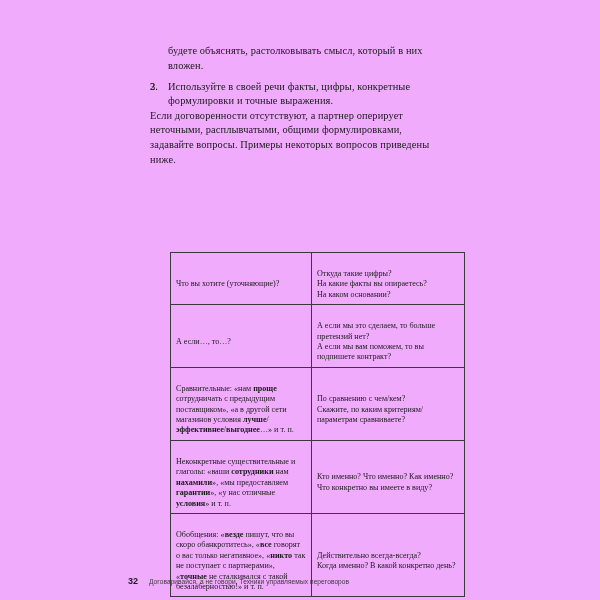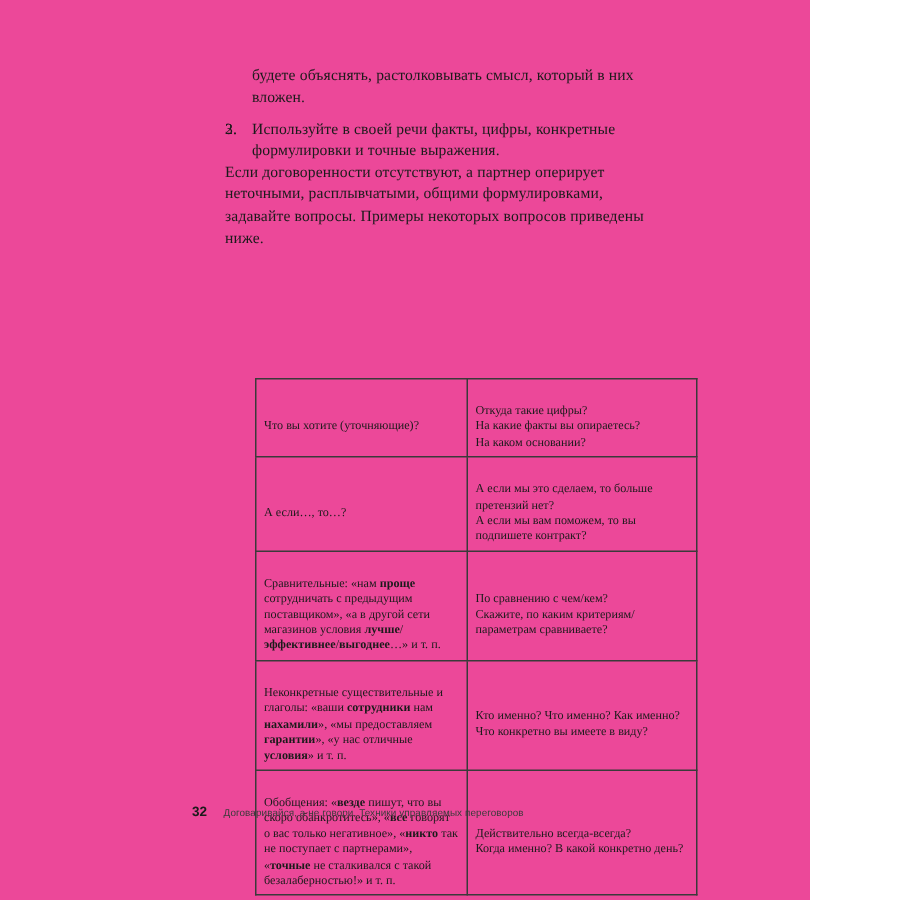--- a/index.html
+++ b/index.html
@@ -12,23 +12,23 @@
     height: 600px;
     overflow: hidden;
     font-family: "Liberation Serif", "DejaVu Serif", serif;
     color: #1b1b1b;
     position: relative;
   }
 
   .page {
     position: absolute;
     left: 0; top: 0;
-    width: 540px;
+    width: 600px;
     height: 600px;
-    background: #ec4899;
+    background: #f0abfc;
   }
 
   .content {
     position: absolute;
     left: 150px;
     top: 44px;
     width: 296px;
   }
 
   
@@ -95,24 +95,24 @@
     width: 142px;
   }
   table.qtable b {
     font-weight: bold;
   }
 
   
   .footer {
     position: absolute;
     left: 128px;
-    top: 536px;
+    top: 576px;
     width: 330px;
     display: flex;
-    align-items: flex-end;
+    align-items: center;
     gap: 11px;
   }
   .footer .pageno {
     font-family: "Liberation Sans", "DejaVu Sans", sans-serif;
     font-size: 9px;
     font-weight: bold;
     color: #1b1b1b;
   }
   .footer .runhead {
     font-family: "Liberation Sans", "DejaVu Sans", sans-serif;

